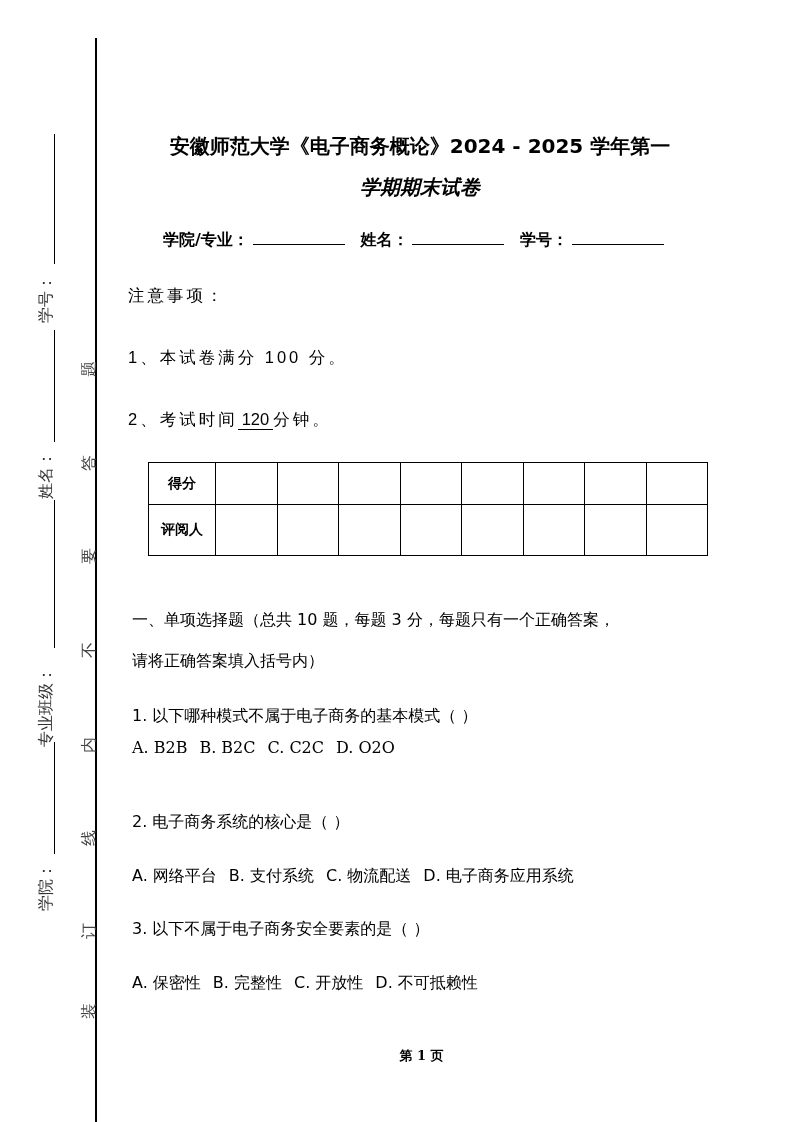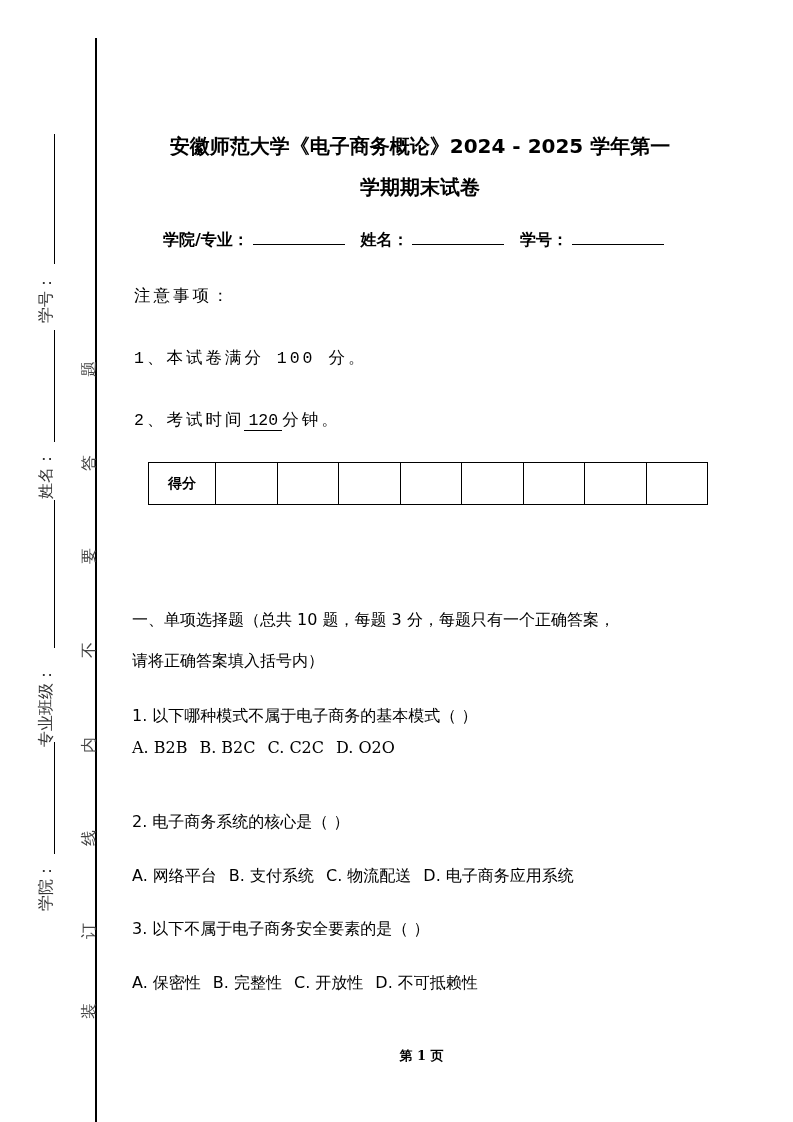--- a/index.html
+++ b/index.html
@@ -9,21 +9,21 @@
   .seg { position:absolute; left:54px; width:1px; background:#000; }
   .rot { position:absolute; transform-origin:center center; transform:rotate(-90deg);
          white-space:nowrap; font-size:16px; font-family:"DejaVu Sans",sans-serif; color:#333; line-height:18px; }
   .seal { position:absolute; left:80px; font-size:16px; color:#444; transform:rotate(-90deg);
           font-family:"DejaVu Sans",sans-serif; width:18px; text-align:center; line-height:18px; }
   .title { position:absolute; left:110px; width:620px; text-align:center; font-weight:bold; font-size:20px;
            font-family:"DejaVu Sans",sans-serif; letter-spacing:0px; }
   .info { position:absolute; top:230px; left:163px; font-weight:bold; font-size:16px;
           font-family:"DejaVu Sans",sans-serif; white-space:nowrap; }
   .blank { display:inline-block; width:92px; border-bottom:1px solid #000; height:14px; vertical-align:baseline; margin:0 10px 0 4px; }
-  .notice { position:absolute; left:134px; font-size:16.5px; letter-spacing:3px; font-family:Liberation Mono, monospace; white-space:nowrap; }
+  .notice { position:absolute; left:128px; font-size:16.5px; letter-spacing:3px; font-family:Liberation Sans, sans-serif; white-space:nowrap; }
   .u120 { display:inline-block; border-bottom:1px solid #000; padding:0 4px; letter-spacing:0; }
   table.score { position:absolute; left:148px; top:462px; border-collapse:collapse; width:560px;
                 font-family:"DejaVu Sans",sans-serif; font-size:14px; }
   table.score td { border:1px solid #000; text-align:center; padding:0; }
   table.score tr.r0 td { height:31px; }
   table.score tr.r1 td { height:41px; }
   table.score tr.r2 td { height:50px; }
   td.hd { font-weight:bold; width:66px; }
   .q { position:absolute; left:132px; font-size:16px; font-family:"DejaVu Sans",sans-serif; white-space:nowrap; }
   .opt span { margin-right:12px; }
@@ -46,38 +46,49 @@
 <div class="seal" style="top:360px;">题</div>
 <div class="seal" style="top:454px;">答</div>
 <div class="seal" style="top:547px;">要</div>
 <div class="seal" style="top:641px;">不</div>
 <div class="seal" style="top:736px;">内</div>
 <div class="seal" style="top:829px;">线</div>
 <div class="seal" style="top:922px;">订</div>
 <div class="seal" style="top:1002px;">装</div>
 
 <div class="title" style="top:133px;">安徽师范大学《电子商务概论》2024 - 2025 学年第一</div>
-<div class="title" style="top:174px;">学期期末试卷</div>
+<div class="title" style="top:174px;font-style:italic;">学期期末试卷</div>
 
 <div class="info">
   <span>学院/专业：</span><span class="blank"></span>
   <span>姓名：</span><span class="blank"></span>
   <span>学号：</span><span class="blank"></span>
 </div>
 
 <div class="notice" style="top:285px;">注意事项：</div>
 <div class="notice" style="top:347px;">1、本试卷满分 100 分。</div>
 <div class="notice" style="top:409px;">
   <span>2、考试时间</span><span class="u120">120</span><span>分钟。</span>
 </div>
 
 <table class="score">
   <tbody>
   <tr class="r1">
     <td class="hd">得分</td>
+    <td></td>
+    <td></td>
+    <td></td>
+    <td></td>
+    <td></td>
+    <td></td>
+    <td></td>
+    <td></td>
+  </tr>
+  <tr class="r2">
+    <td class="hd">评阅人</td>
     <td></td>
     <td></td>
     <td></td>
     <td></td>
     <td></td>
     <td></td>
     <td></td>
     <td></td>
   </tr>
 </tbody>

